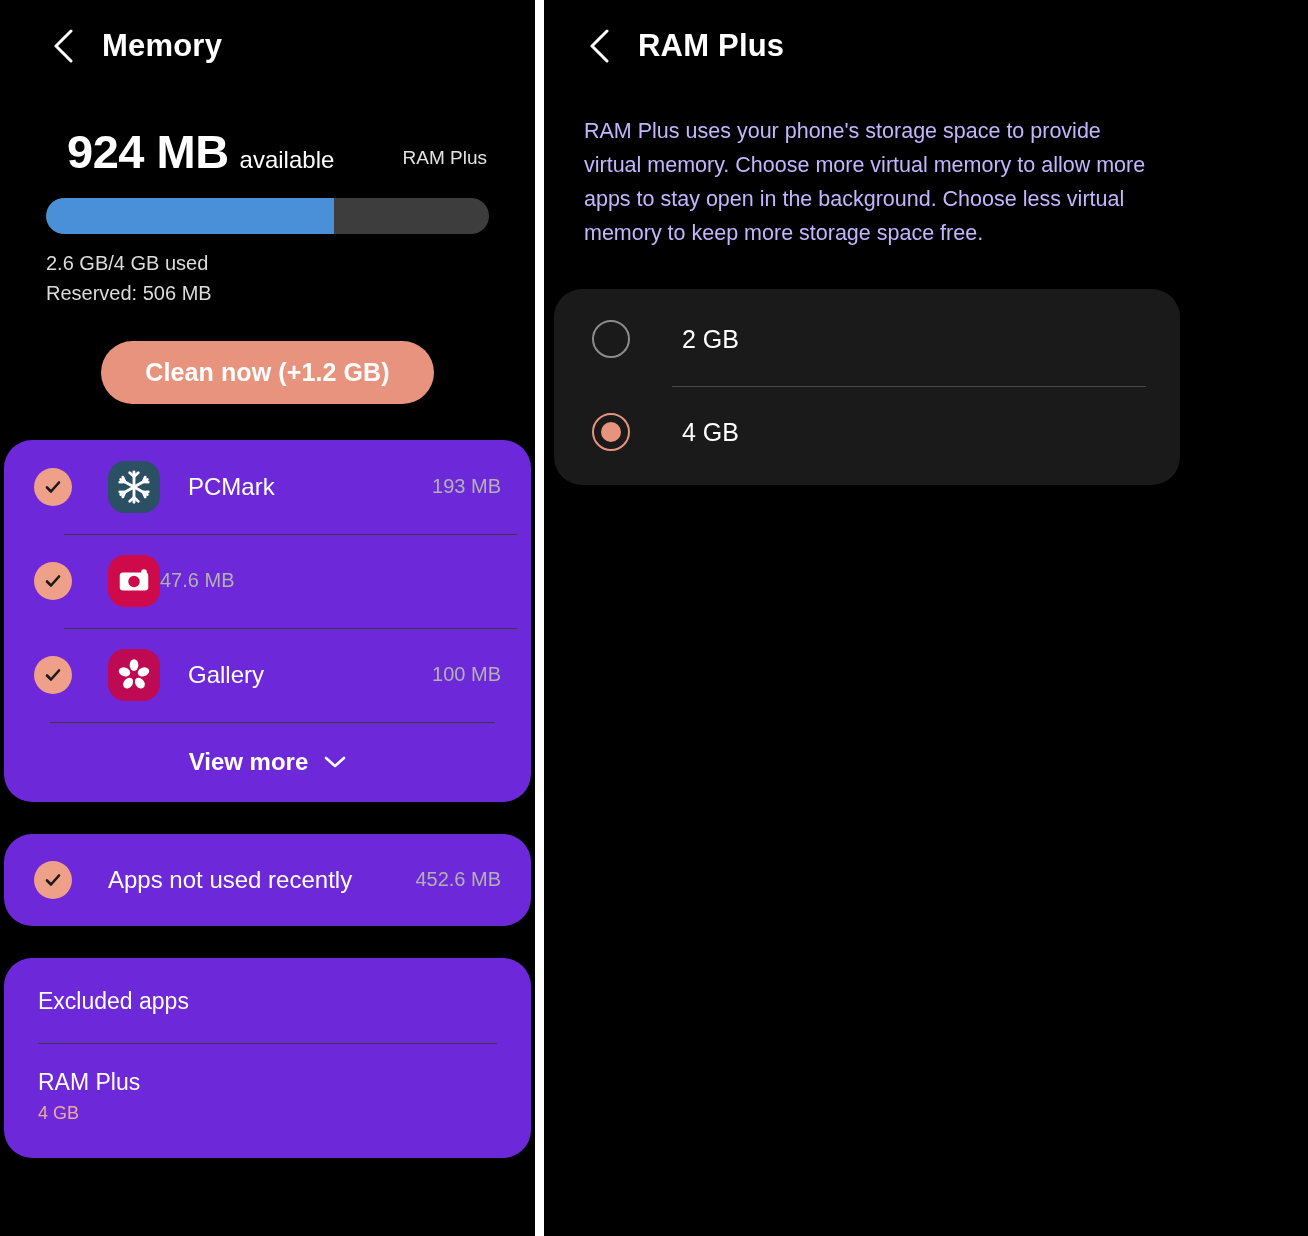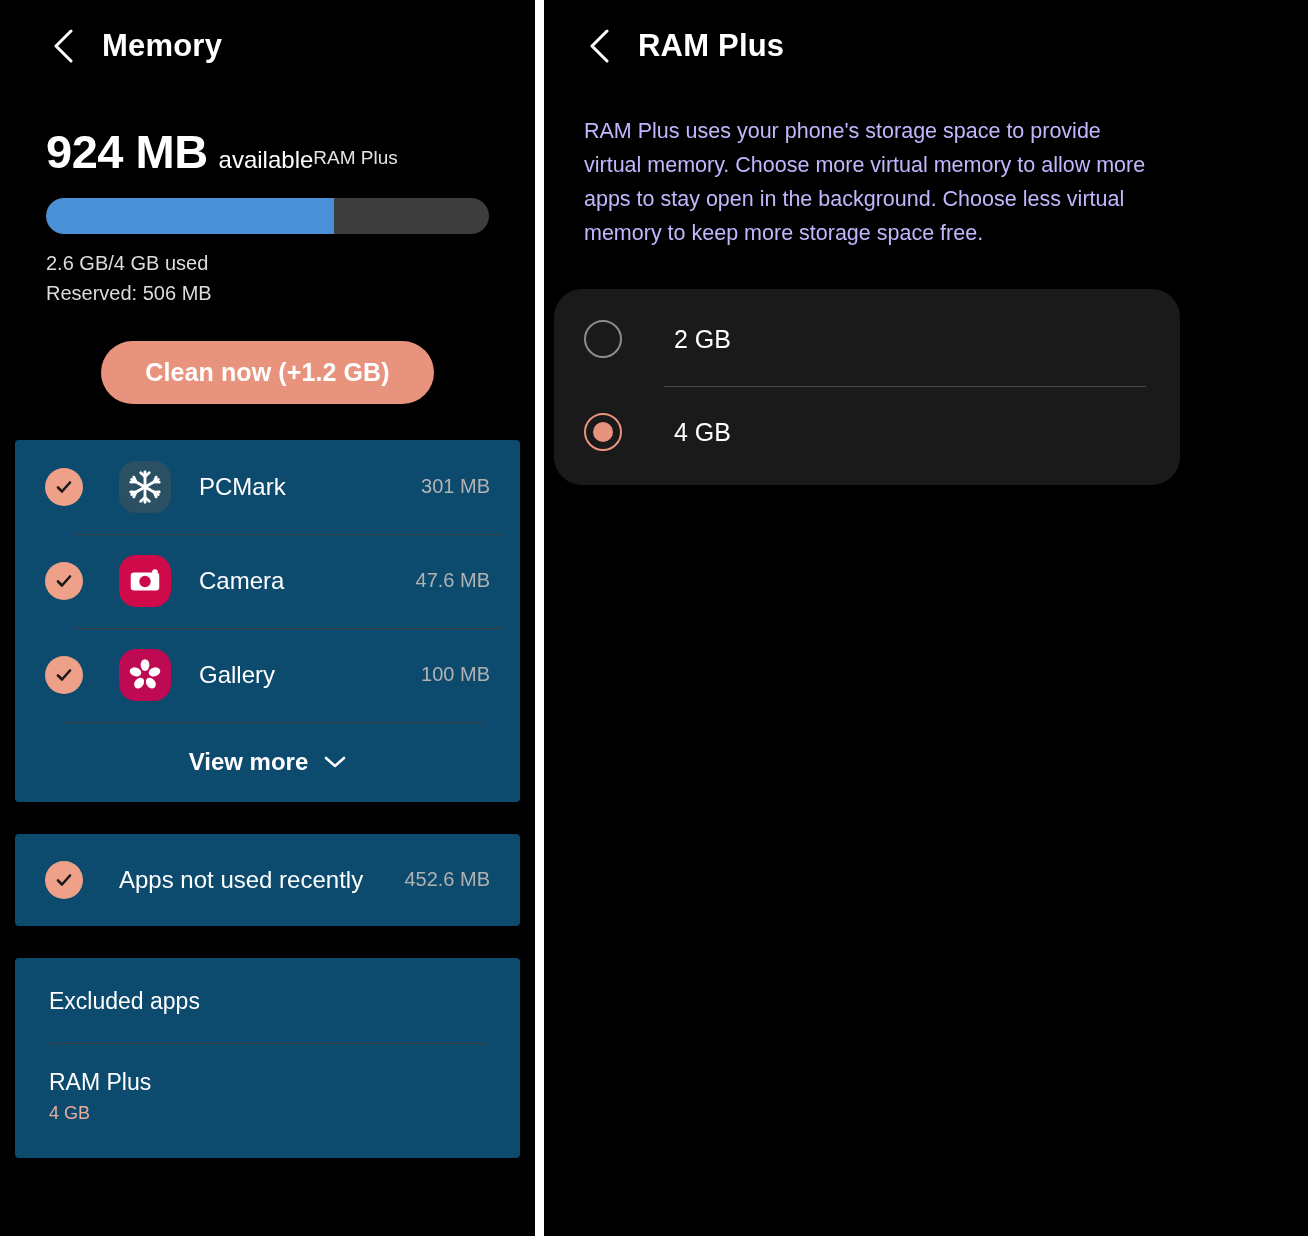--- a/index.html
+++ b/index.html
@@ -50,22 +50,23 @@
   }
 
   
   .summary {
     padding: 0 46px;
     margin-top: 36px;
   }
   .summary-row {
     display: flex;
     align-items: baseline;
-    justify-content: flex-start;
+    justify-content: space-between;
     padding-right: 2px;
+    margin-left: 21px;
   }
   .avail-group { display: flex; align-items: baseline; }
   .avail-number {
     font-size: 47px;
     font-weight: bold;
     color: #ffffff;
     line-height: 1;
     letter-spacing: -0.5px;
   }
   .avail-label {
@@ -121,23 +122,23 @@
     font-size: 25px;
     font-weight: bold;
     font-family: "Liberation Sans", sans-serif;
     padding: 17px 44px;
     cursor: pointer;
     letter-spacing: 0.1px;
   }
 
   
   .card {
-    background: #0c4a6e;
-    border-radius: 4px;
-    margin: 0 15px;
+    background: #6d28d9;
+    border-radius: 28px;
+    margin: 0 4px;
   }
   .card-apps { margin-top: 36px; }
   .card-notused { margin-top: 32px; }
   .card-excluded { margin-top: 32px; }
 
   .app-row {
     display: flex;
     align-items: center;
     height: 94px;
     padding: 0 30px 0 30px;
@@ -263,21 +264,21 @@
     padding: 0 40px 0 40px;
     margin-top: 23px;
     font-size: 21.5px;
     line-height: 1.58;
     color: #c4b5fd;
   }
   .card-radio {
     margin: 38px 10px 0 10px;
     background: #1a1a1a;
     border-radius: 28px;
-    padding: 4px 0 6px 0;
+    padding: 4px 0 6px 8px;
   }
   .radio-row {
     position: relative;
     display: flex;
     align-items: center;
     height: 93px;
     padding: 0 30px;
     cursor: pointer;
   }
   .radio-row + .radio-row::before {
@@ -376,37 +377,36 @@
               <line x1="29.6" y1="25.5" x2="35" y2="25.2"></line>
                 <line x1="29.6" y1="25.5" x2="31.8" y2="30.4"></line>
               <line x1="10.4" y1="25.5" x2="5" y2="25.2"></line>
                 <line x1="10.4" y1="25.5" x2="8.2" y2="30.4"></line>
               <line x1="29.6" y1="14.5" x2="35" y2="14.8"></line>
                 <line x1="29.6" y1="14.5" x2="31.8" y2="9.6"></line>
             </g>
           </svg>
         </span>
         <span class="app-name">PCMark</span>
-        <span class="app-size">301 MB</span>
+        <span class="app-size">193 MB</span>
       </div>
 
       <div class="app-row">
         <span class="check">
           <svg width="20" height="20" viewBox="0 0 20 20">
               <path d="M4 10.5 L8 14.5 L16 5.5" stroke="#1a1a1a" stroke-width="2.6" fill="none" stroke-linecap="round" stroke-linejoin="round"></path>
             </svg>
         </span>
         <span class="app-icon icon-camera">
           <svg width="38" height="38" viewBox="0 0 40 40">
             <rect x="5" y="11" width="30" height="19" rx="3.5" fill="#ffffff"></rect>
             <circle cx="20" cy="20.5" r="6" fill="#cf0a4a"></circle>
             <circle cx="30.5" cy="10.5" r="3" fill="#ffffff"></circle>
           </svg>
         </span>
-        <span class="app-name">Camera</span>
         <span class="app-size">47.6 MB</span>
       </div>
 
       <div class="app-row">
         <span class="check">
           <svg width="20" height="20" viewBox="0 0 20 20">
               <path d="M4 10.5 L8 14.5 L16 5.5" stroke="#1a1a1a" stroke-width="2.6" fill="none" stroke-linecap="round" stroke-linejoin="round"></path>
             </svg>
         </span>
         <span class="app-icon icon-gallery">

